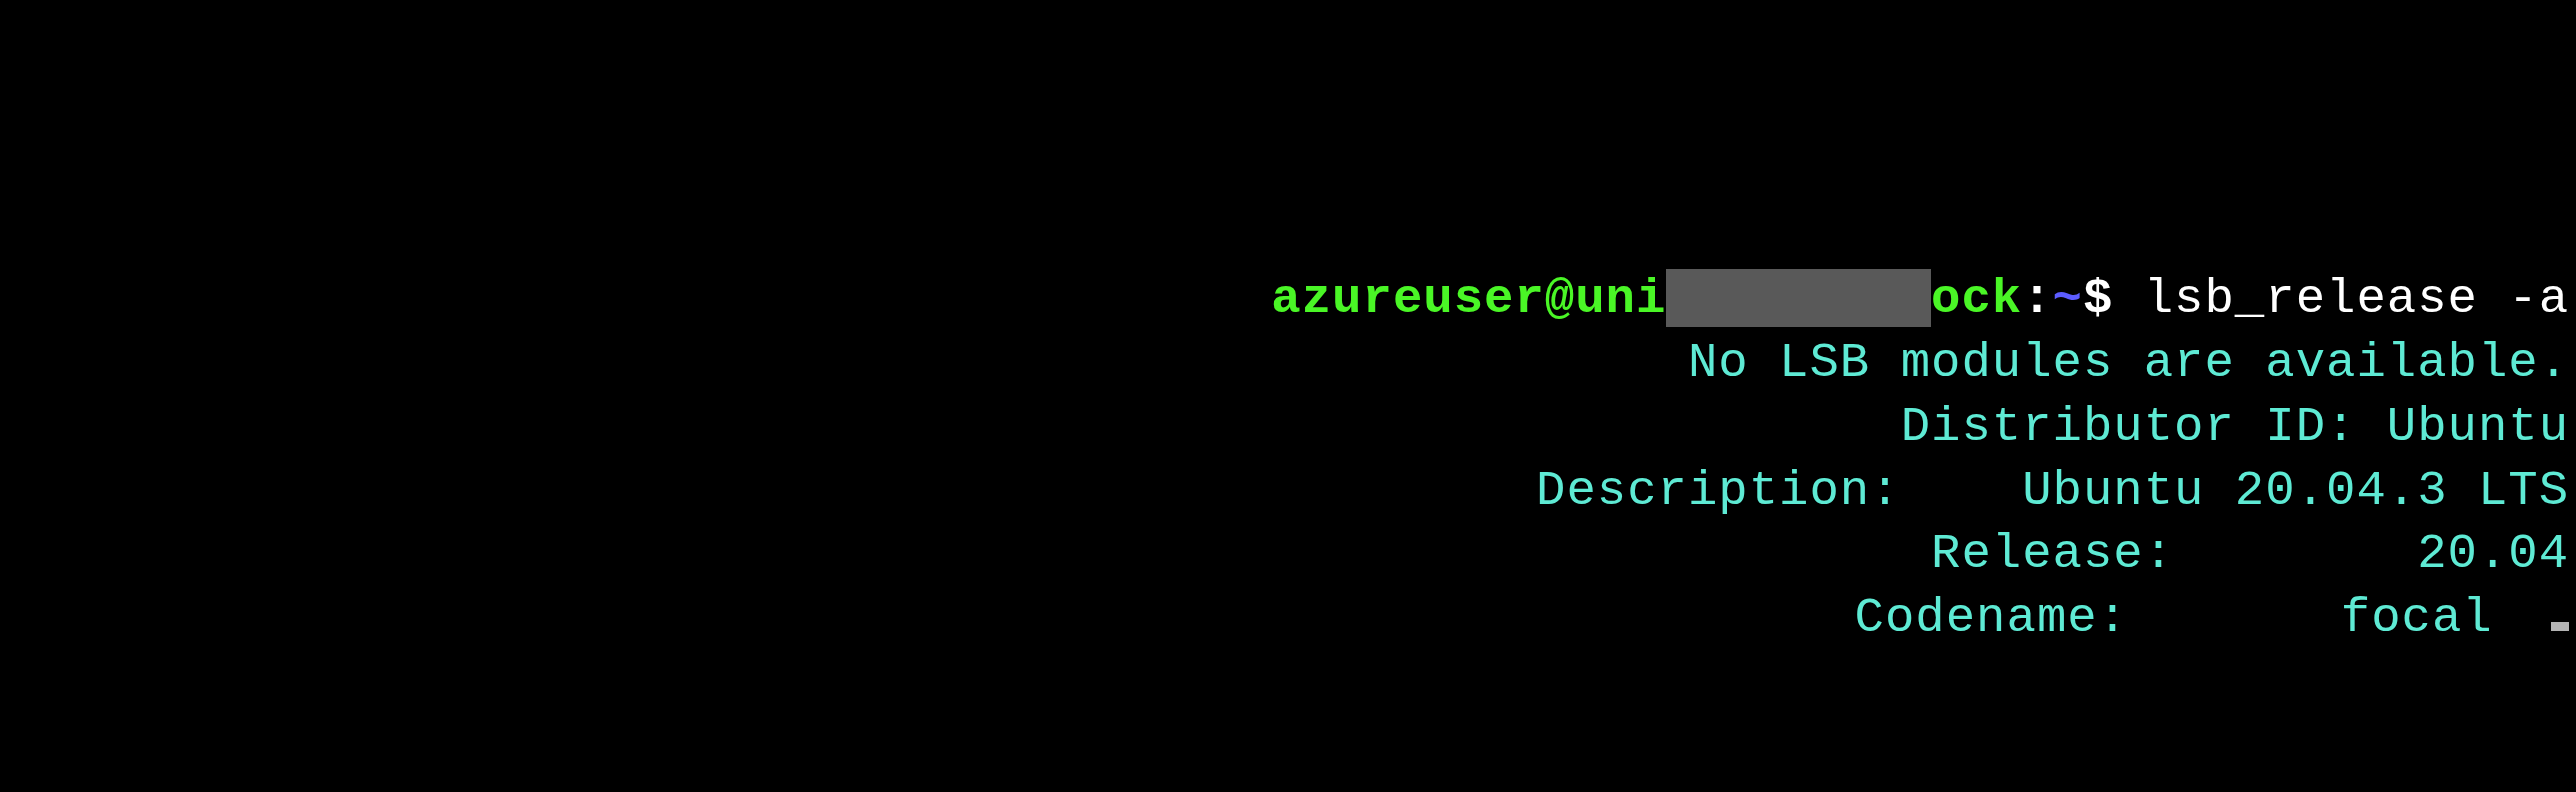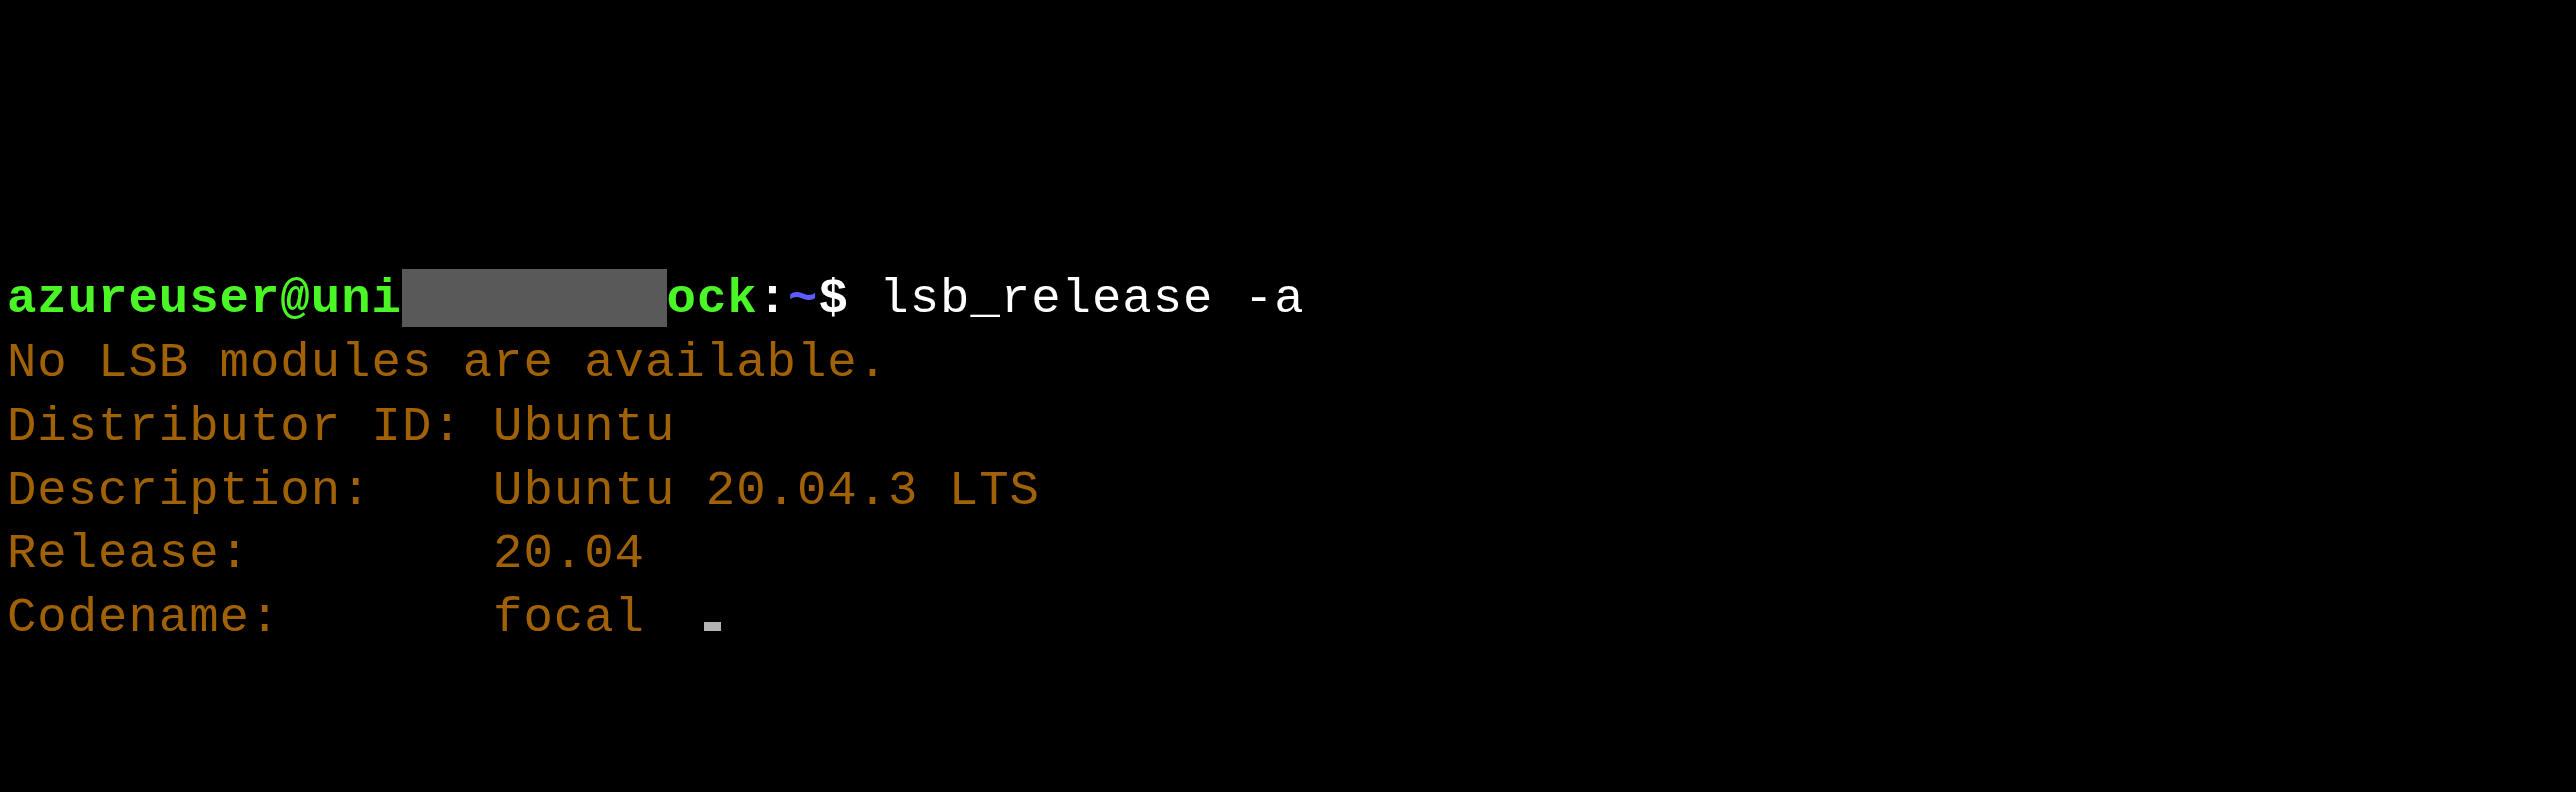--- a/index.html
+++ b/index.html
@@ -42,32 +42,33 @@
       color: #595959;
       display: inline-block;
       width: 9ch;
       height: 1.2em;
       vertical-align: text-bottom;
     }
     .command {
       color: #ffffff;
     }
     .output {
-      color: #a16207;
+      color: #5eead4;
     }
     .cursor {
       display: inline-block;
       background-color: #b3b3b3;
       width: 0.6ch;
       height: 0.18em;
       vertical-align: baseline;
       margin-left: 2ch;
     }
     .line {
       display: block;
+      text-align: right;
     }
   </style>
 </head>
 <body>
 
 
 
 <div><span class="line"><span class="prompt-user">azureuser</span><span class="prompt-user">@</span><span class="prompt-host">uni</span><span class="redacted"></span><span class="prompt-host">ock</span><span class="prompt-colon">:</span><span class="prompt-tilde">~</span><span class="prompt-dollar">$</span><span class="command"> <span>lsb_release -a</span></span></span><span class="line output">No LSB modules are available.</span><span class="line output"><span>Distributor ID:</span><span> Ubuntu</span></span><span class="line output"><span>Description:</span><span>    Ubuntu 20.04.3 LTS</span></span><span class="line output"><span>Release:</span><span>        20.04</span></span><span class="line output"><span>Codename:</span><span>       focal</span><span class="cursor"></span></span></div>
 
 

